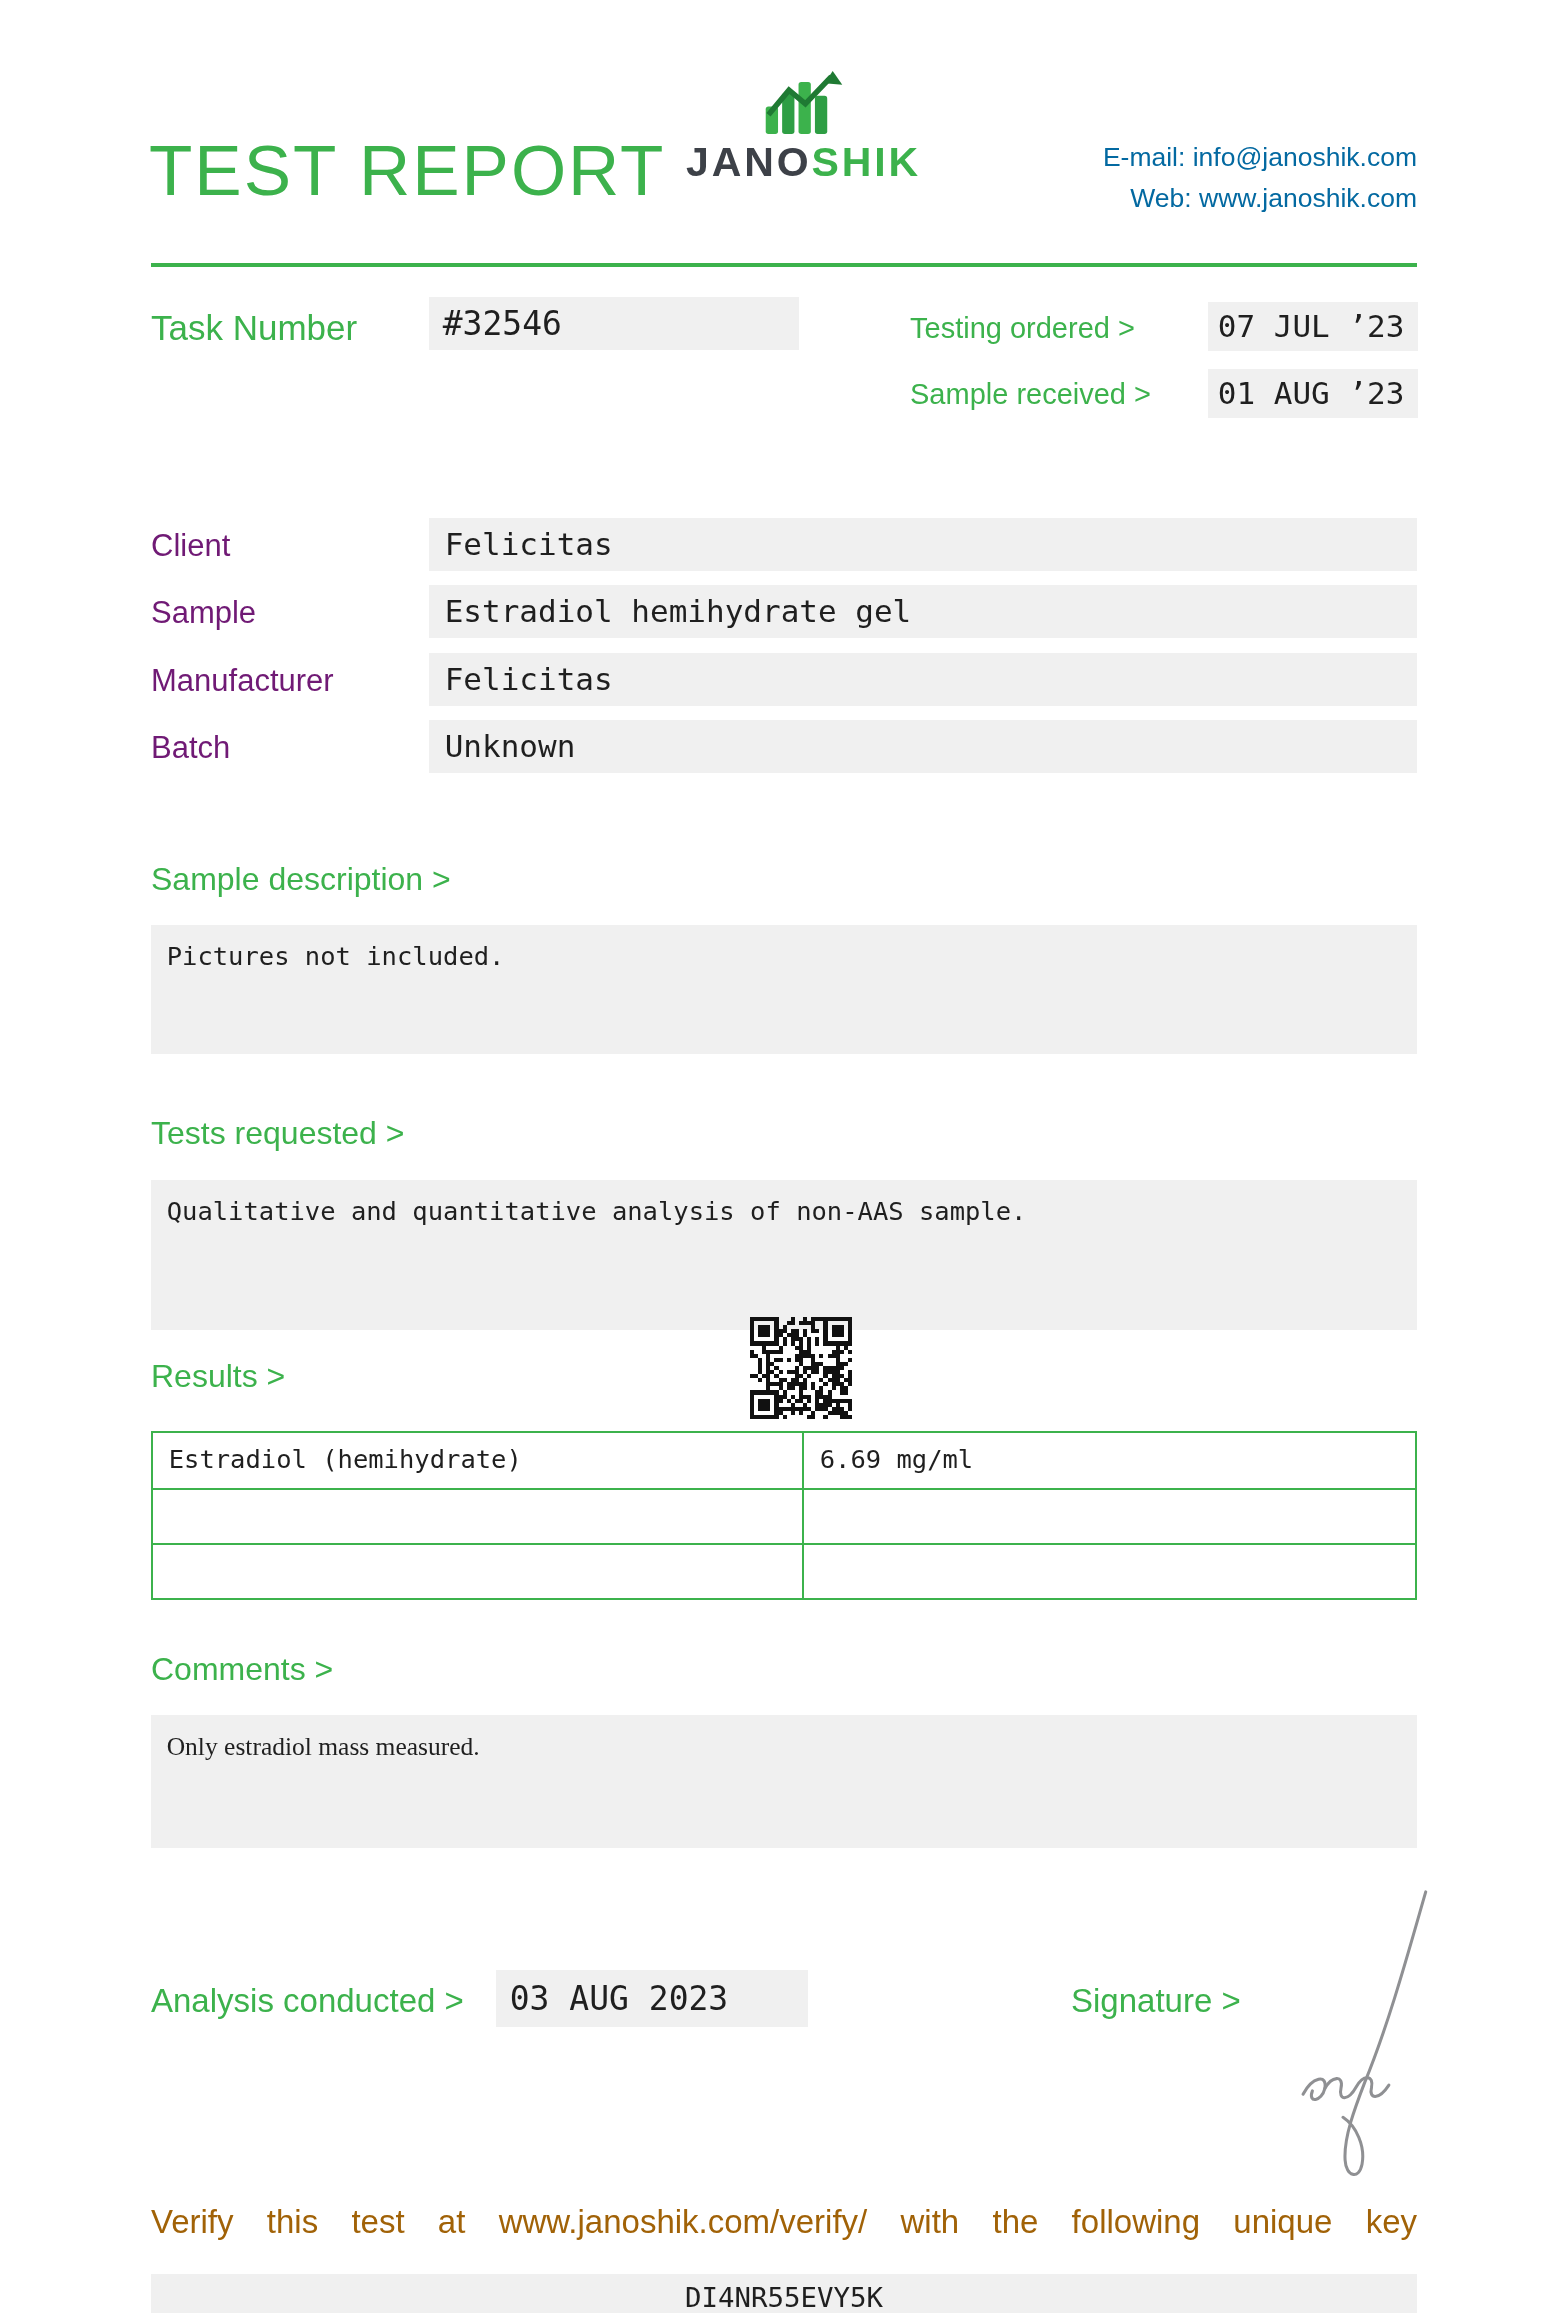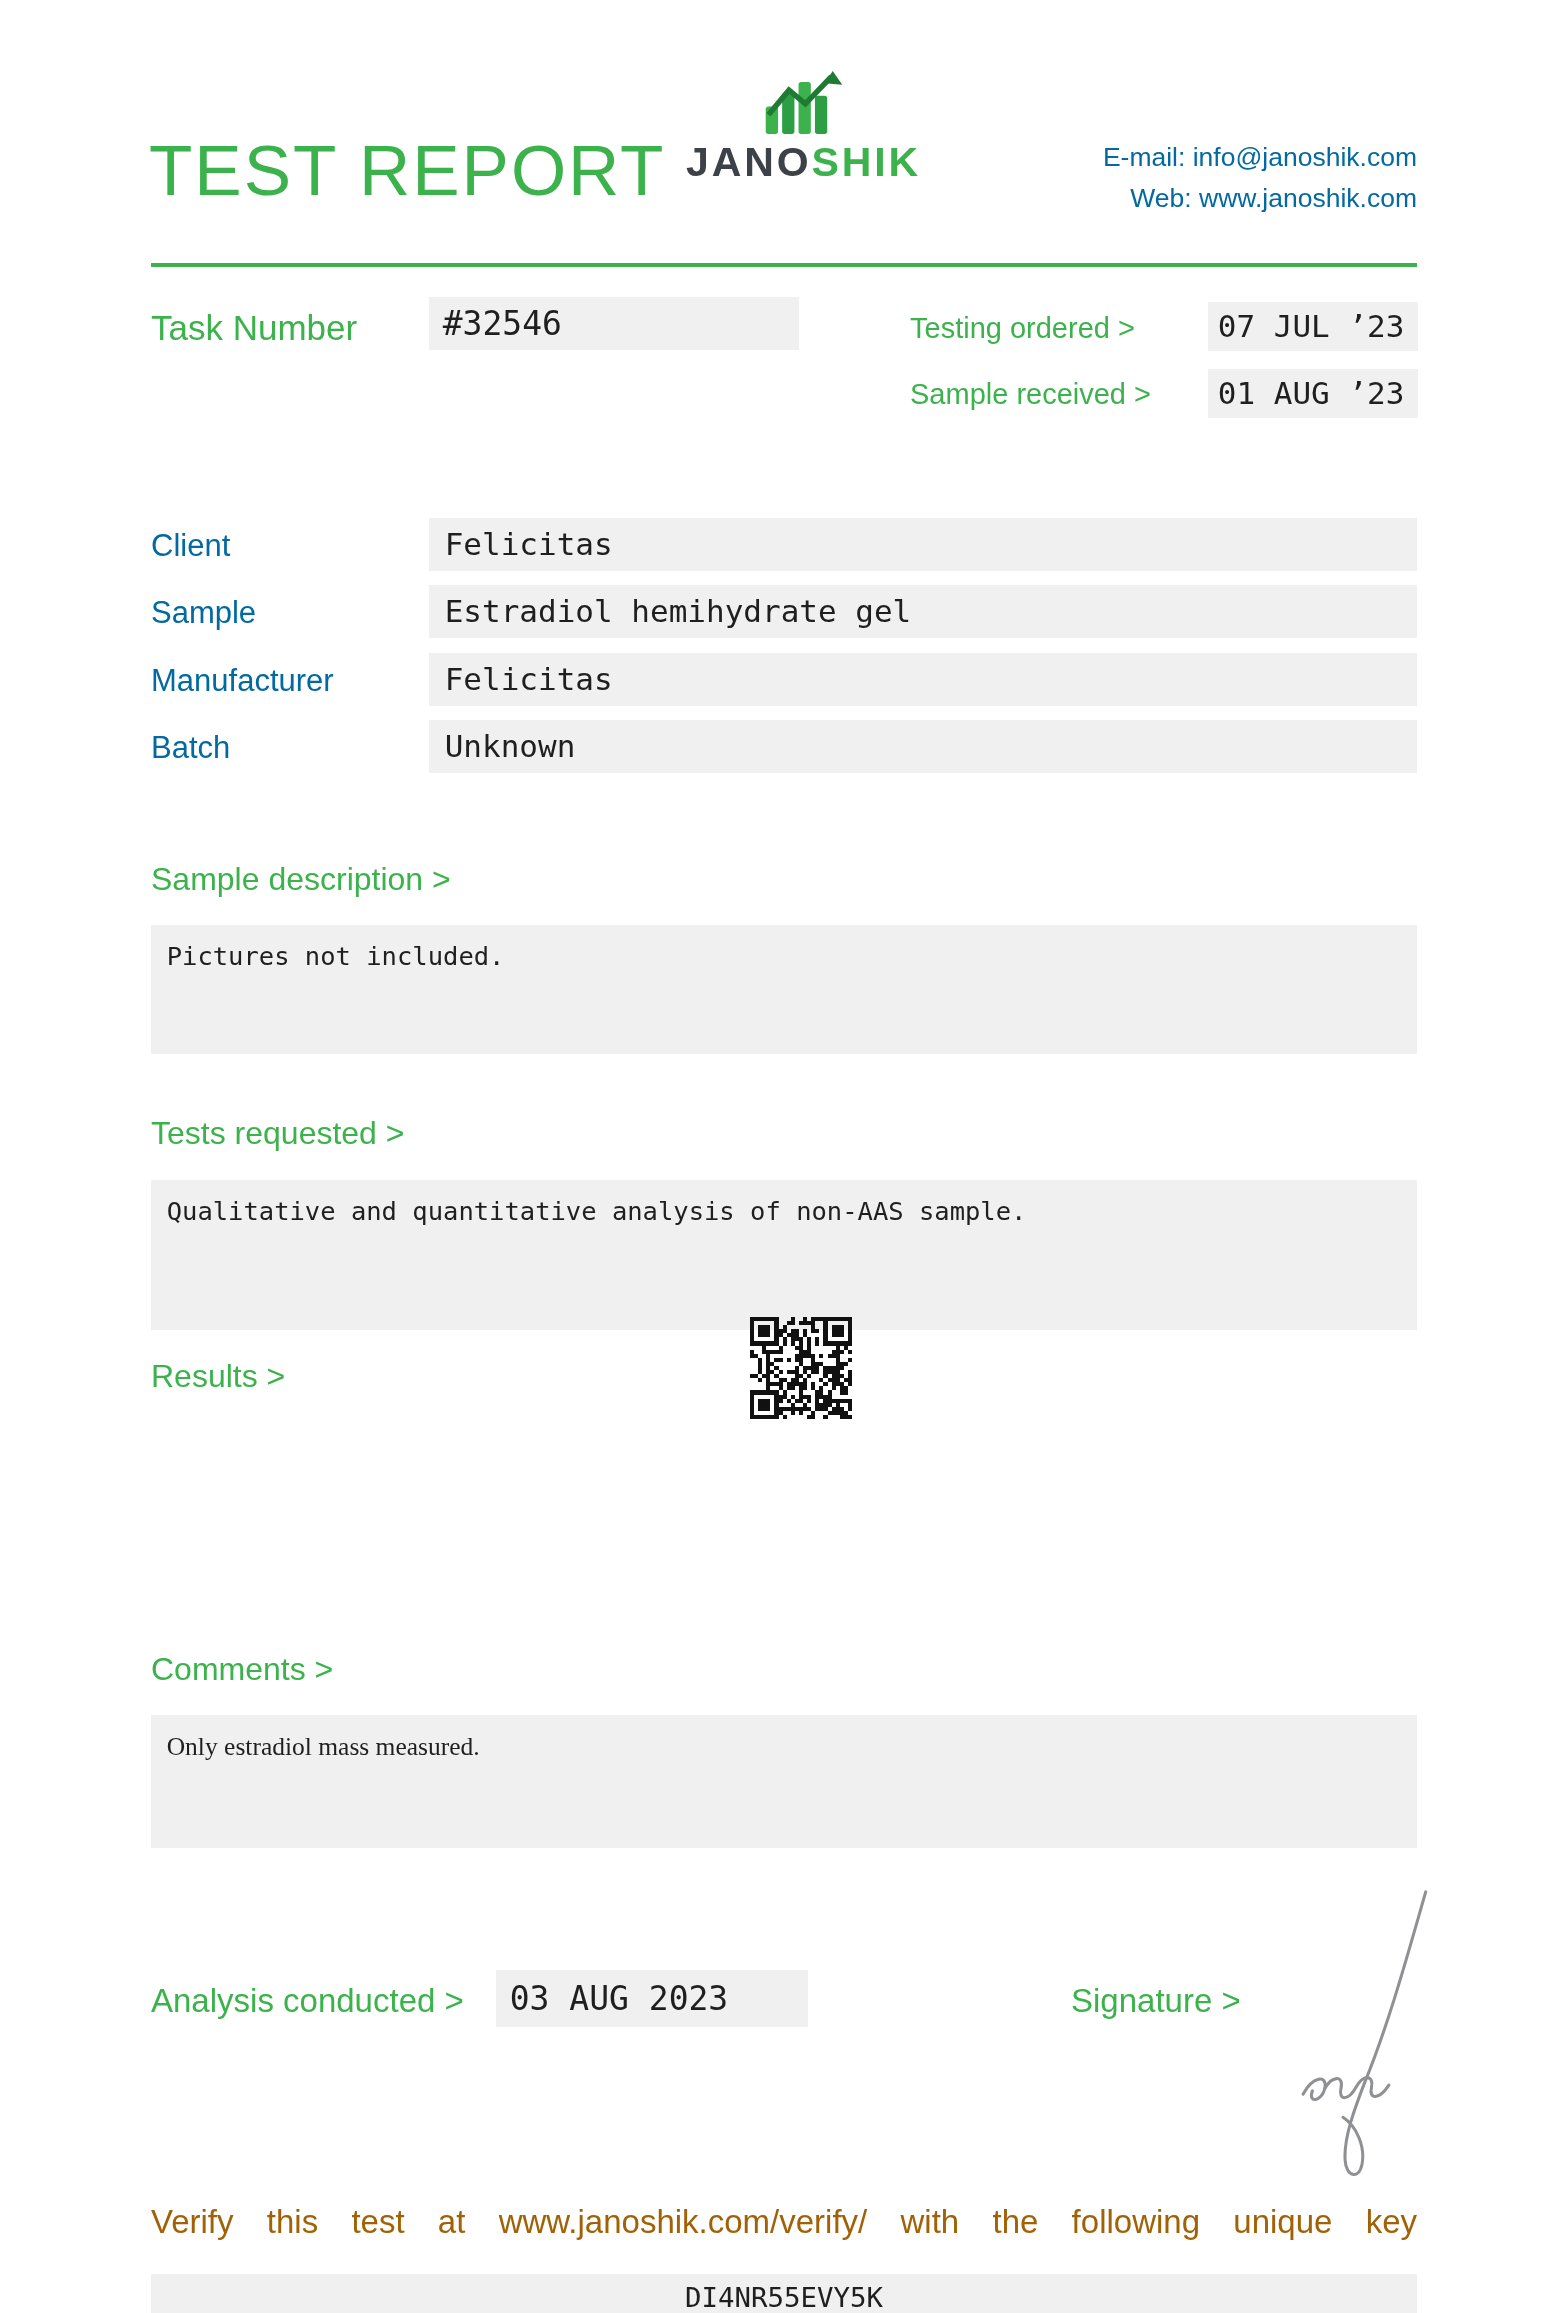--- a/index.html
+++ b/index.html
@@ -32,21 +32,21 @@
                 font-size:33px; line-height:53px; padding-left:13.7px; }
   .ord-label  { position:absolute; left:910px; top:312px; font-size:29px; color:#3cb24c; }
   .ord-value  { position:absolute; left:1208px; top:302px; width:210px; height:49px; background:#f0f0f0;
                 font-size:31px; line-height:49px; padding-left:9.8px; }
   .rec-label  { position:absolute; left:910px; top:378px; font-size:29px; color:#3cb24c; }
   .rec-value  { position:absolute; left:1208px; top:369px; width:210px; height:49px; background:#f0f0f0;
                 font-size:31px; line-height:49px; padding-left:9.8px; }
 
   
   .info-row { position:absolute; left:151px; right:151px; height:53px; }
-  .info-label { position:absolute; left:0; top:9.8px; font-size:31px; color:#0369a1; }
+  .info-label { position:absolute; left:0; top:9.8px; font-size:31px; color:#701a75; }
   .info-value { position:absolute; left:278px; right:0; top:0; height:53px; background:#f0f0f0;
                 font-size:31px; line-height:53px; padding-left:15.7px; }
 
   
   .sec-heading { position:absolute; left:151px; font-size:32px; color:#3cb24c; }
   .sec-box { position:absolute; left:151px; right:151px; background:#f0f0f0;
              font-size:25.5px; line-height:33px; padding:14.7px 15.7px; }
 
   
   .qr { position:absolute; left:750px; top:1317px; width:102px; height:102px; }
@@ -458,20 +458,34 @@
       <rect x="8" y="24" width="1" height="1"></rect>
       <rect x="14" y="24" width="1" height="1"></rect>
       <rect x="15" y="24" width="1" height="1"></rect>
       <rect x="18" y="24" width="1" height="1"></rect>
       <rect x="22" y="24" width="1" height="1"></rect>
       <rect x="23" y="24" width="1" height="1"></rect>
       <rect x="24" y="24" width="1" height="1"></rect>
     </svg>
   <div class="sec-heading" style="top:1358px">Results &gt;</div>
 
+  <div class="rtable">
+    <div class="rrow">
+      <div class="rcell-name mono">Estradiol (hemihydrate)</div>
+      <div class="rcell-val mono">6.69 mg/ml</div>
+    </div>
+    <div class="rrow">
+      <div class="rcell-name mono"></div>
+      <div class="rcell-val mono"></div>
+    </div>
+    <div class="rrow">
+      <div class="rcell-name mono"></div>
+      <div class="rcell-val mono"></div>
+    </div>
+  </div>
 
   <div class="sec-heading" style="top:1651px">Comments &gt;</div>
   <div class="sec-box mono" style="top:1715px; height:133px;font-family:Liberation Serif, serif;">Only estradiol mass measured.</div>
 
   <div class="analysis-label">Analysis conducted &gt;</div>
   <div class="analysis-value mono">03 AUG 2023</div>
   <div class="signature-label">Signature &gt;</div>
 
   <svg class="signature" viewBox="0 0 170 300">
     <g fill="none" stroke="#8f9093" stroke-width="3" stroke-linecap="round" transform="rotate(4 85 150)">

